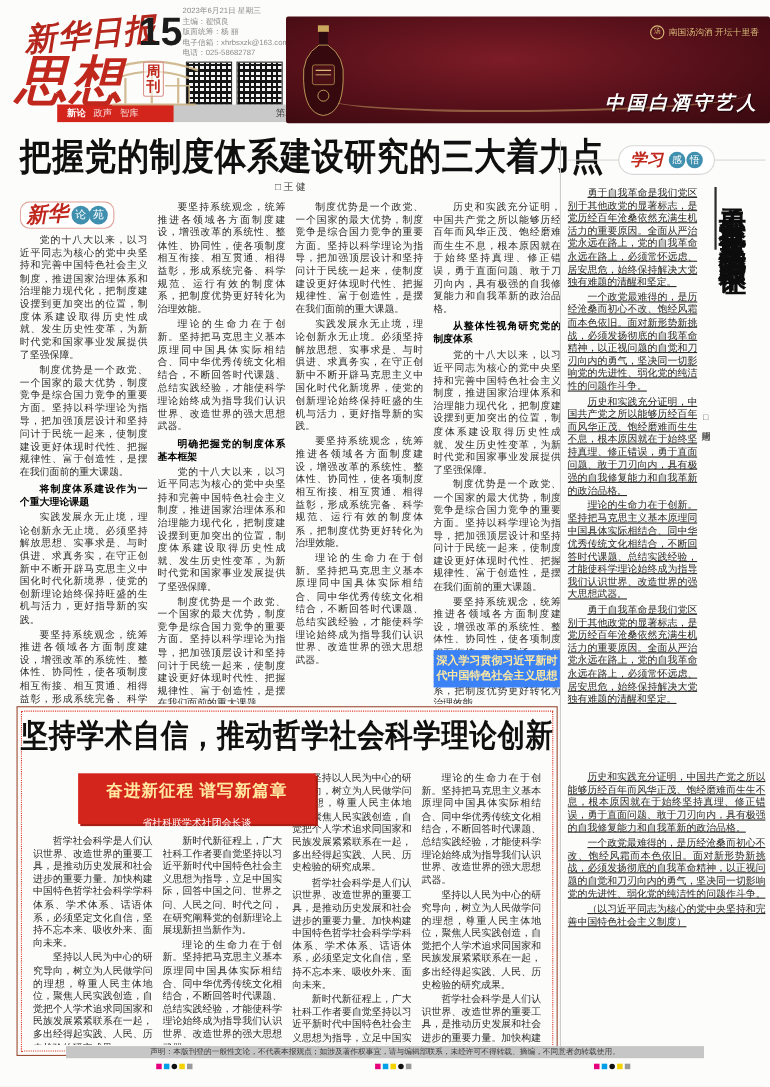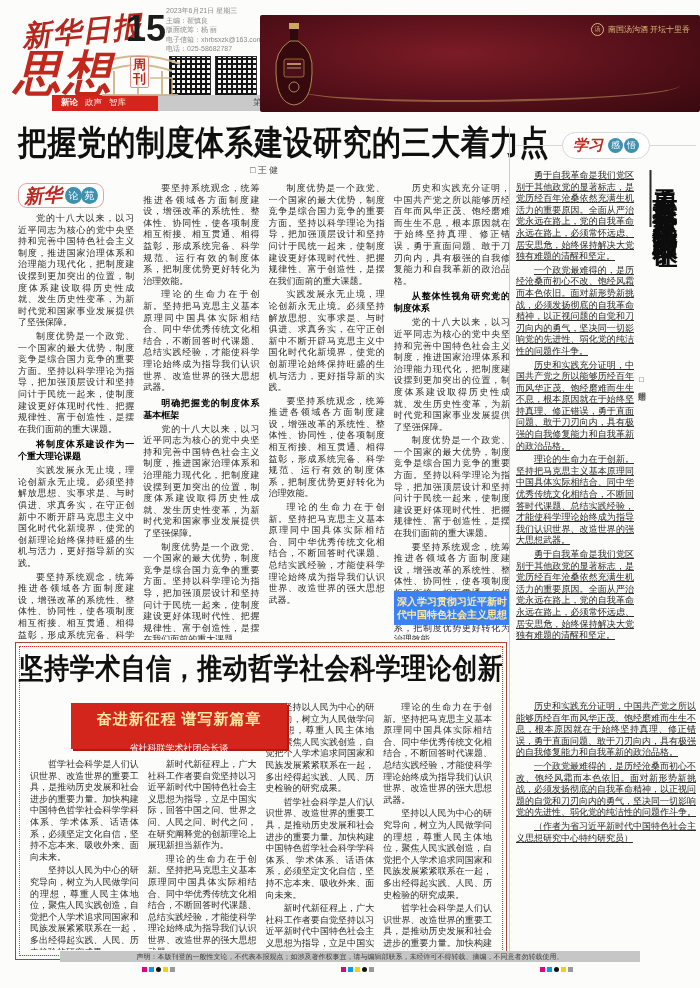--- a/index.html
+++ b/index.html
@@ -18,21 +18,21 @@
                  line-height:14px;text-align:center;z-index:2;border:1px solid #d9948b;
                  border-radius:2px;padding:1px 2px;background:rgba(255,255,255,.6);}
   .pavilion{left:92px;top:44px;z-index:1;opacity:.9;}
   .mast-info{left:166px;top:6px;width:98px;font-size:7px;line-height:9.5px;
              color:#8b8b8b;font-family:"Liberation Sans",sans-serif;}
   .qr{top:57px;width:40px;height:38px;outline:1px solid #2d2d2d;
       background:repeating-linear-gradient(90deg,#151515 0 2px,transparent 2px 5px),
                  repeating-linear-gradient(0deg,#151515 0 2px,#f4f4f4 2px 5px);}
   .qr1{left:170px;} .qr2{left:216px;}
   .tabbar{left:22px;top:95px;width:236px;height:16px;display:flex;
-          font-family:Liberation Serif, serif;padding-left:30px;}
+          font-family:Liberation Mono, monospace;padding-left:30px;}
   .tabbar .red{background:#d3251c;width:97px;display:flex;align-items:center;
                gap:7px;padding-left:9px;}
   .tabbar .red span{color:#fff;font-size:8.5px;}
   .tabbar .red span:first-child{font-weight:bold;}
   .tabbar .red span + span{opacity:.85;}
   .tabbar .grey{background:#c9c9c9;flex:1;display:flex;align-items:center;
                 justify-content:flex-end;padding-right:5px;}
   .tabbar .grey span{font-size:8.5px;color:#444;}
 
   
@@ -176,20 +176,21 @@
       <path d="M22 20 Q6 30 8 52 Q9 82 26 84 Q43 82 44 52 Q46 30 30 20 Z" fill="#35090e" stroke="#caa85c" stroke-width="0.8"></path>
       <rect x="16" y="38" width="20" height="18" rx="2" fill="#4a1016" stroke="#caa85c" stroke-width="0.6"></rect>
       <line x1="19" y1="43" x2="33" y2="43" stroke="#d9bc79" stroke-width="1.3"></line>
       <line x1="19" y1="47" x2="33" y2="47" stroke="#d9bc79" stroke-width="0.8"></line>
       <circle cx="26" cy="66" r="5" fill="none" stroke="#caa85c" stroke-width="0.8"></circle>
     </svg>
     <div class="ad-corner">
       <span class="ad-seal">汤</span>
       <span>南国汤沟酒 开坛十里香</span>
     </div>
+    <div class="ad-tagline">中国白酒守艺人</div>
   </div>
 
   <div class="abs a1-title">把握党的制度体系建设研究的三大着力点</div>
   <div class="abs a1-byline">□ 王 健</div>
 
   <div class="abs a1-cols">
     <div class="col">
       <div class="nh-logo">
         <span class="nh-brand">新华</span>
         <span class="badge-circle">论</span>
@@ -243,21 +244,21 @@
         <p>勇于自我革命是我们党区别于其他政党的显著标志，是党历经百年沧桑依然充满生机活力的重要原因。全面从严治党永远在路上，党的自我革命永远在路上，必须常怀远虑、居安思危，始终保持解决大党独有难题的清醒和坚定。</p>
       </div>
       <div class="a3-title-wrap">
         <div class="a3-vbyline">□ 周建明</div>
         <div class="a3-vtitle">勇于自我革命是党永葆生机活力的根本保证</div>
       </div>
     </div>
     <div class="a3-below">
       <p>历史和实践充分证明，中国共产党之所以能够历经百年而风华正茂、饱经磨难而生生不息，根本原因就在于始终坚持真理、修正错误，勇于直面问题、敢于刀刃向内，具有极强的自我修复能力和自我革新的政治品格。</p>
       <p>一个政党最难得的，是历经沧桑而初心不改、饱经风霜而本色依旧。面对新形势新挑战，必须发扬彻底的自我革命精神，以正视问题的自觉和刀刃向内的勇气，坚决同一切影响党的先进性、弱化党的纯洁性的问题作斗争。</p>
-      <p>（作者为省习近平新时代中国特色社会主义思想研究中心特约研究员）</p>
+      <p>（以习近平同志为核心的党中央坚持和完善中国特色社会主义制度）</p>
     </div>
   </div>
 
   <div class="abs a2">
     <div class="a2-title">坚持学术自信，推动哲学社会科学理论创新</div>
     <div class="a2-cols">
       <div class="a2-box">
         <div class="a2-box-title">奋进新征程 谱写新篇章</div>
         <div class="a2-box-sub">省社科联学术社团会长谈</div>
       </div>

